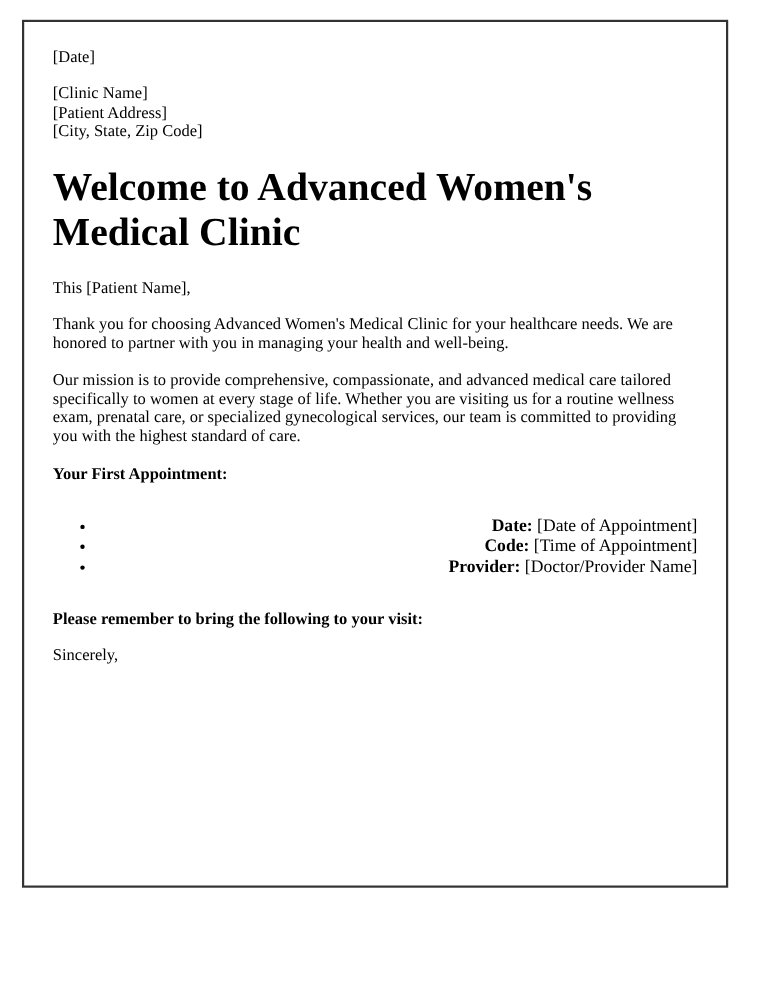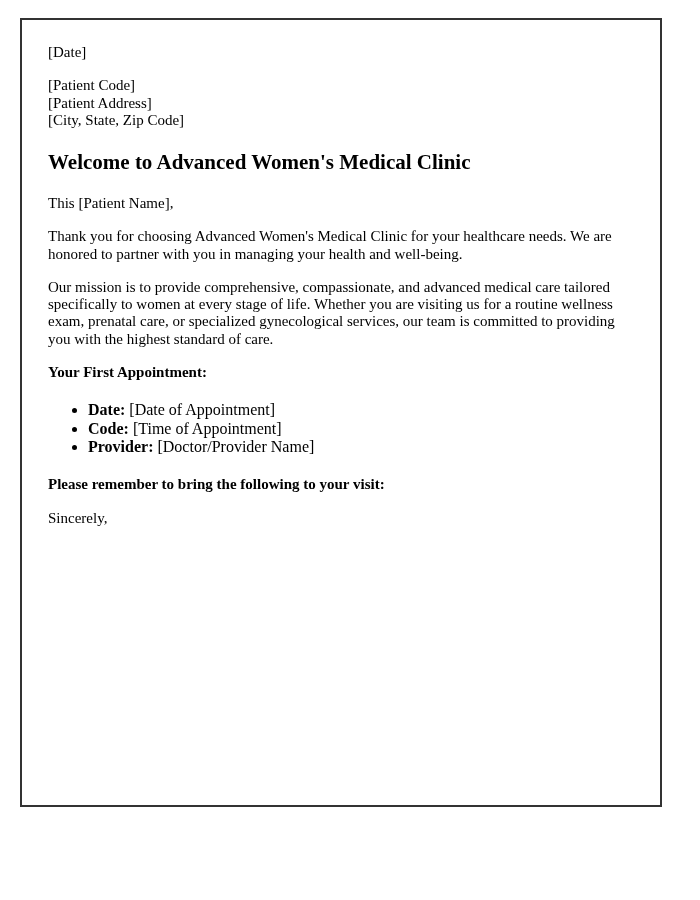--- a/index.html
+++ b/index.html
@@ -21,42 +21,43 @@
     padding: 8px 26px 0 26px;
     overflow: hidden;
     background: #ffffff;
   }
   .letter-frame p {
     margin: 16px 0;
     font-size: 15px;
     line-height: 1.15;
   }
   .letter-frame h1 {
-    font-size: 21px;
+    font-size: 36px;
     line-height: 1.15;
     font-weight: bold;
     margin: 21px 0;
   }
   .letter-frame ul {
-    margin: 20px 0;
+    margin: 30px 0;
     padding-left: 40px;
     font-size: 16px;
     line-height: 1.15;
     list-style-type: disc;
+    text-align: right;
   }
   .bold { font-weight: bold; }
 </style>
 </head>
 <body>
 
 <div class="letter-frame">
 
   <p>[Date]</p>
 
-  <p><span>[Patient Code]</span><br><span>[Patient Address]</span><br><span>[City, State, Zip Code]</span></p>
+  <p><span>[Clinic Name]</span><br><span>[Patient Address]</span><br><span>[City, State, Zip Code]</span></p>
 
   <h1>Welcome to Advanced Women's Medical Clinic</h1>
 
   <p>This [Patient Name],</p>
 
   <p>Thank you for choosing Advanced Women's Medical Clinic for your healthcare needs. We are honored to partner with you in managing your health and well-being.</p>
 
   <p>Our mission is to provide comprehensive, compassionate, and advanced medical care tailored specifically to women at every stage of life. Whether you are visiting us for a routine wellness exam, prenatal care, or specialized gynecological services, our team is committed to providing you with the highest standard of care.</p>
 
   <p class="bold">Your First Appointment:</p>

